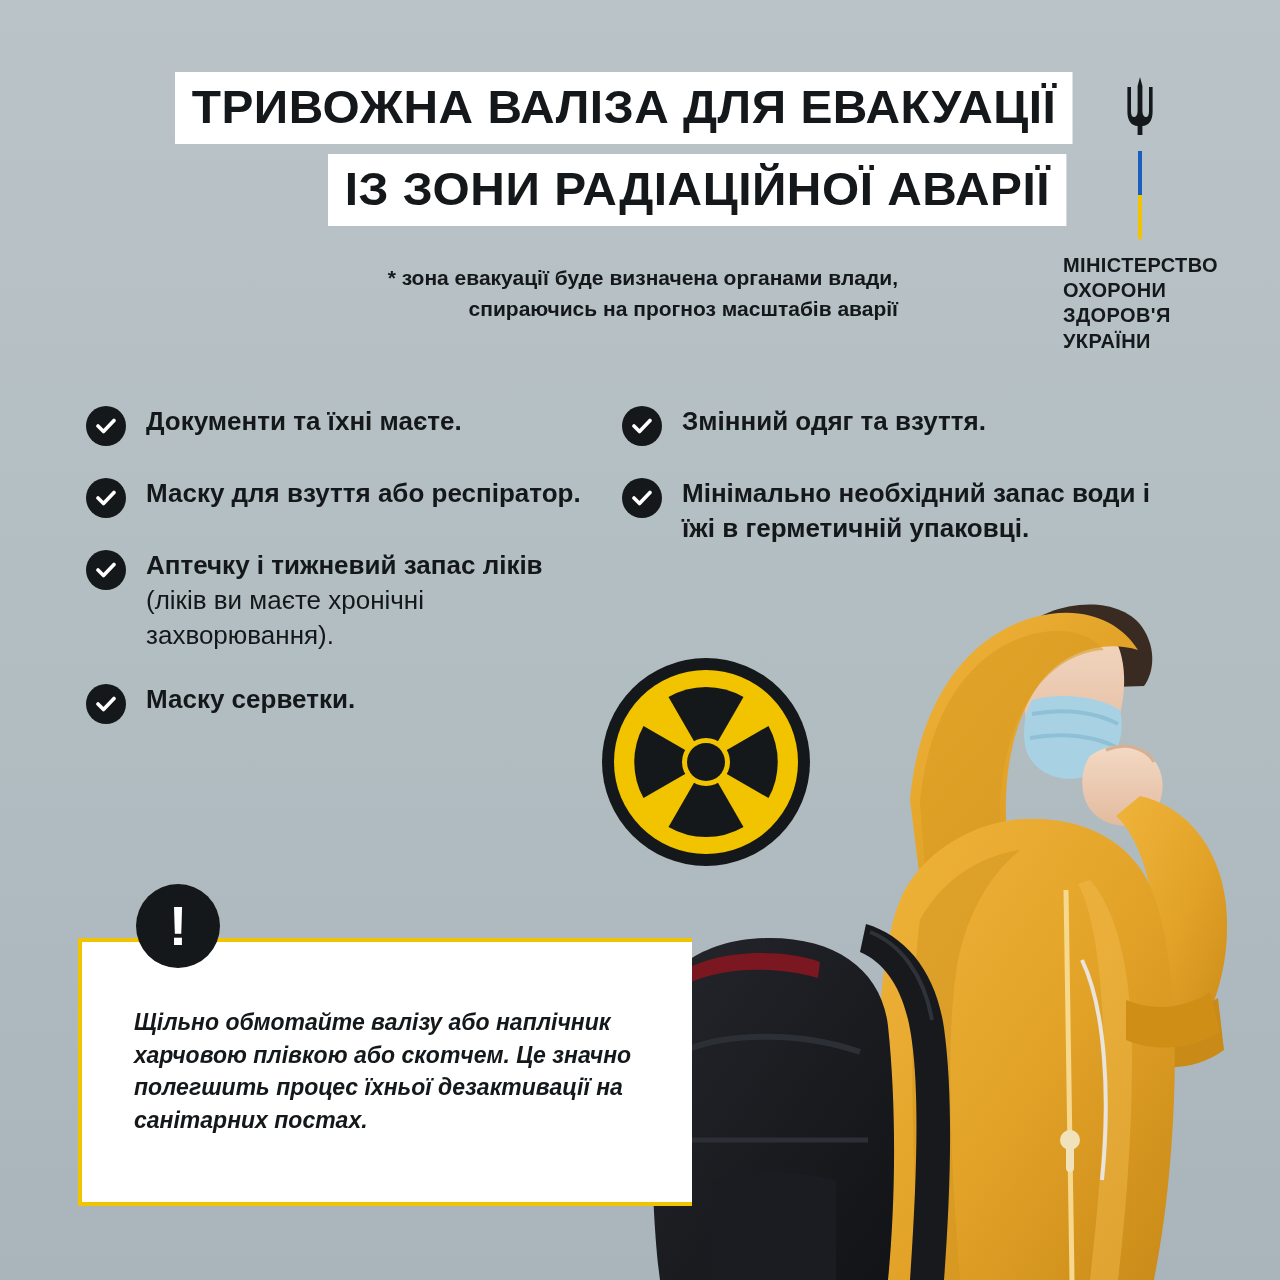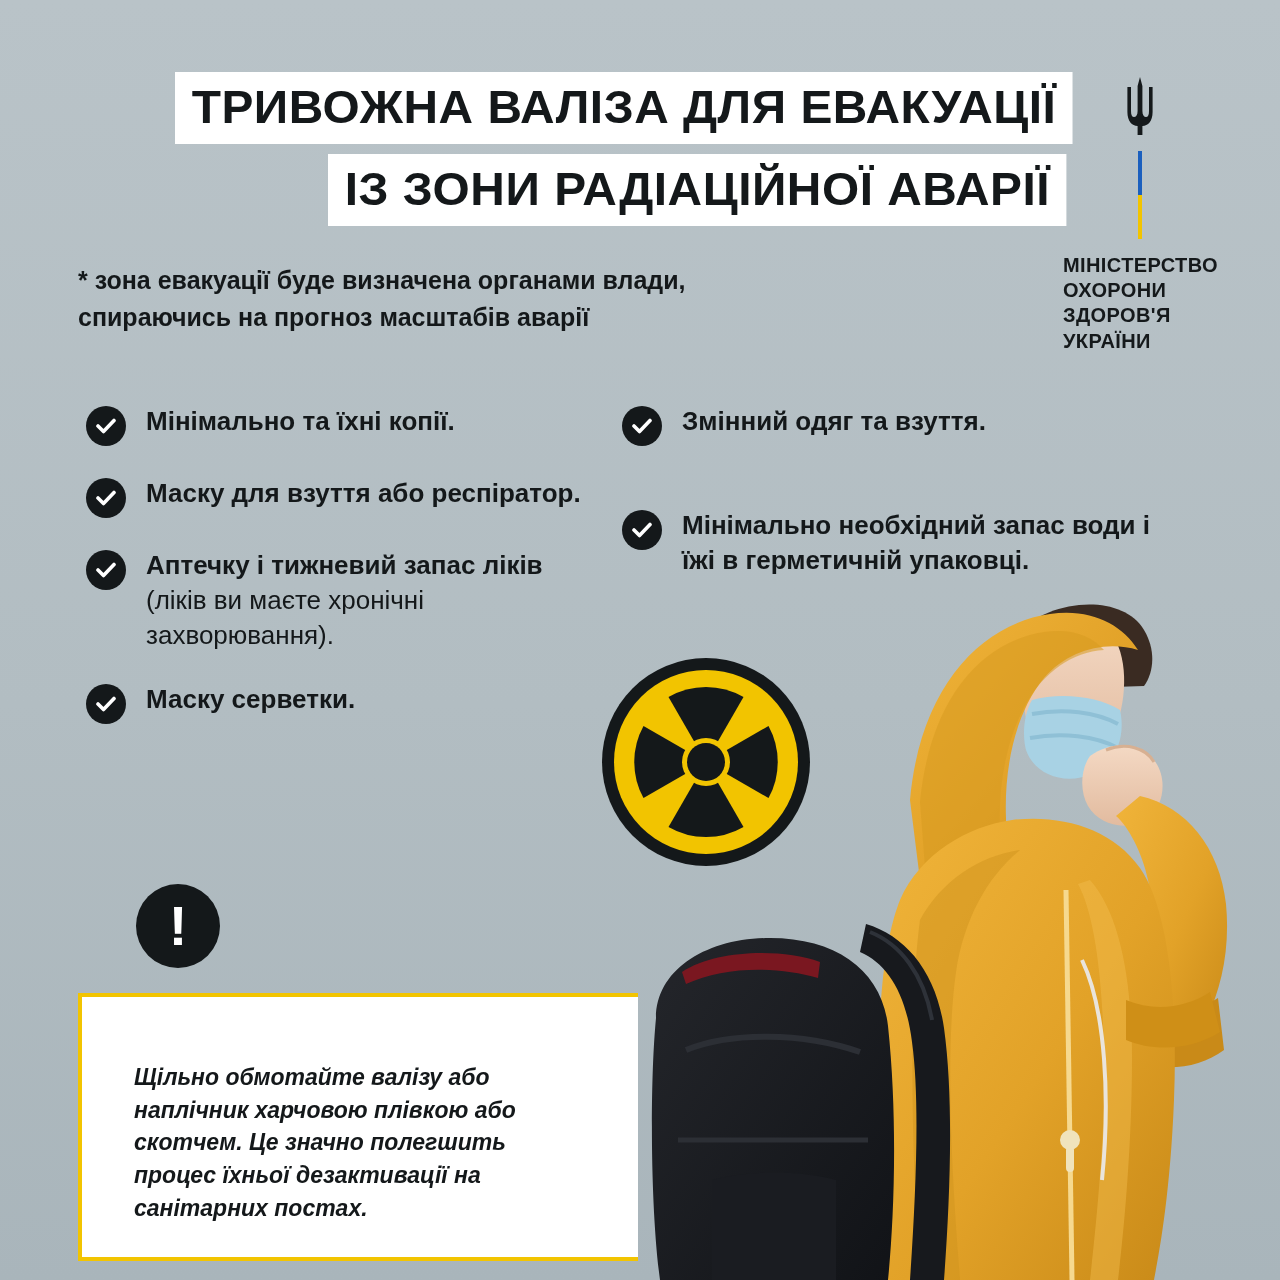--- a/index.html
+++ b/index.html
@@ -85,35 +85,36 @@
     text-transform: uppercase;
   }
 
   
   .note {
     position: absolute;
     top: 262px;
     left: 78px;
     width: 820px;
     color: #14181a;
-    font-size: 25px;
+    font-size: 21px;
     font-weight: bold;
     line-height: 1.48;
+    text-align: right;
   }
 
   
   .list {
     position: absolute;
     top: 404px;
     display: flex;
     flex-direction: column;
   }
 
   .list-left { left: 86px; width: 500px; }
-  .list-right { left: 622px; width: 560px; gap: 32px; }
+  .list-right { left: 622px; width: 560px; }
 
   .list-item {
     display: flex;
     align-items: flex-start;
     gap: 20px;
     margin-bottom: 30px;
   }
 
   .check {
     flex: 0 0 auto;
@@ -157,22 +158,22 @@
     bottom: 0;
     width: 660px;
     height: 700px;
     pointer-events: none;
   }
 
   
   .tip {
     position: absolute;
     left: 78px;
-    top: 993px;
-    width: 560px;
+    top: 938px;
+    width: 614px;
     height: 268px;
     background: transparent;
     border: 4px solid #f2c400;
     border-right: none;
   }
 
   .tip-inner {
     position: absolute;
     left: 0; top: 0;
     width: 100%;
@@ -237,21 +238,21 @@
   спираючись на прогноз масштабів аварії</div>
 
   <div class="list list-left">
 
     <div class="list-item">
       <span class="check">
         <svg width="20" height="16" viewBox="0 0 20 16">
             <path d="M2 8 L7.5 13.5 L18 2.5" stroke="#ffffff" stroke-width="3.6" fill="none" stroke-linecap="round" stroke-linejoin="round"></path>
           </svg>
       </span>
-      <span class="item-text">Мінімально та їхні копії.</span>
+      <span class="item-text">Документи та їхні маєте.</span>
     </div>
 
     <div class="list-item">
       <span class="check">
         <svg width="20" height="16" viewBox="0 0 20 16">
             <path d="M2 8 L7.5 13.5 L18 2.5" stroke="#ffffff" stroke-width="3.6" fill="none" stroke-linecap="round" stroke-linejoin="round"></path>
           </svg>
       </span>
       <span class="item-text">Маску для взуття або респіратор.</span>
     </div>

